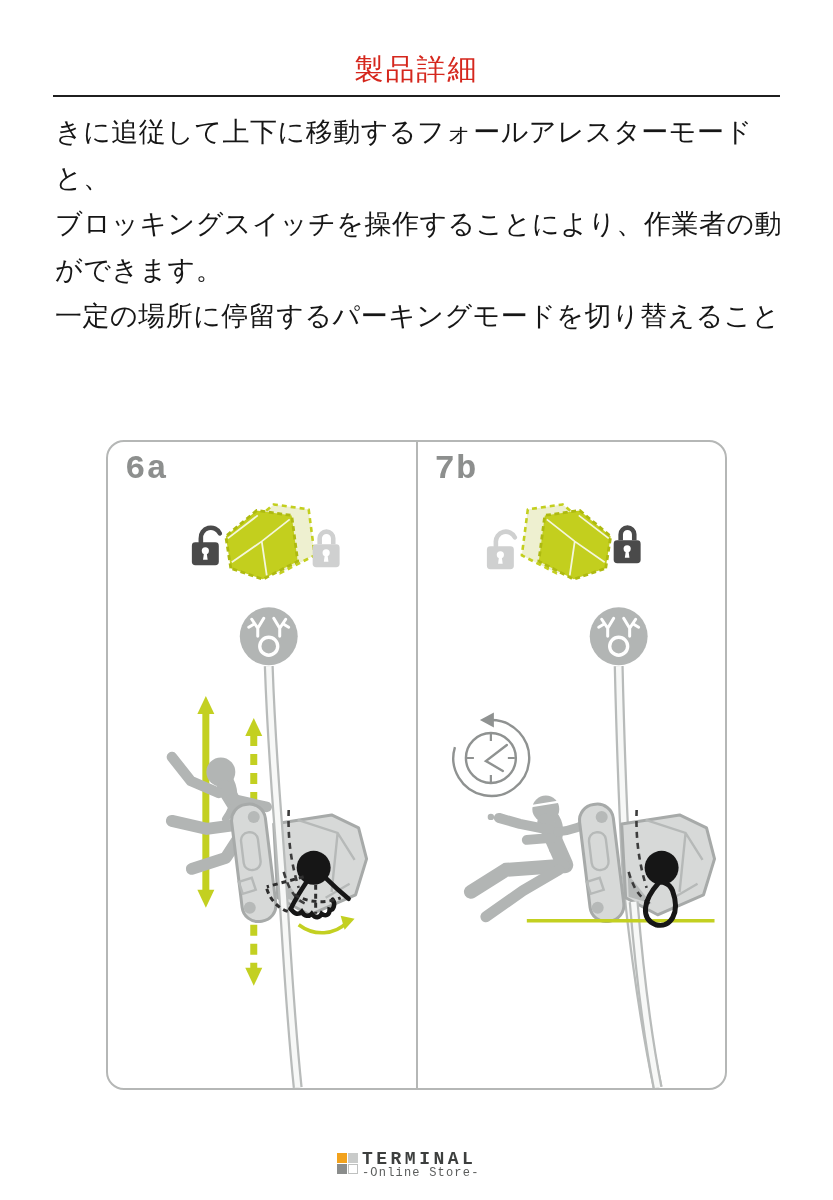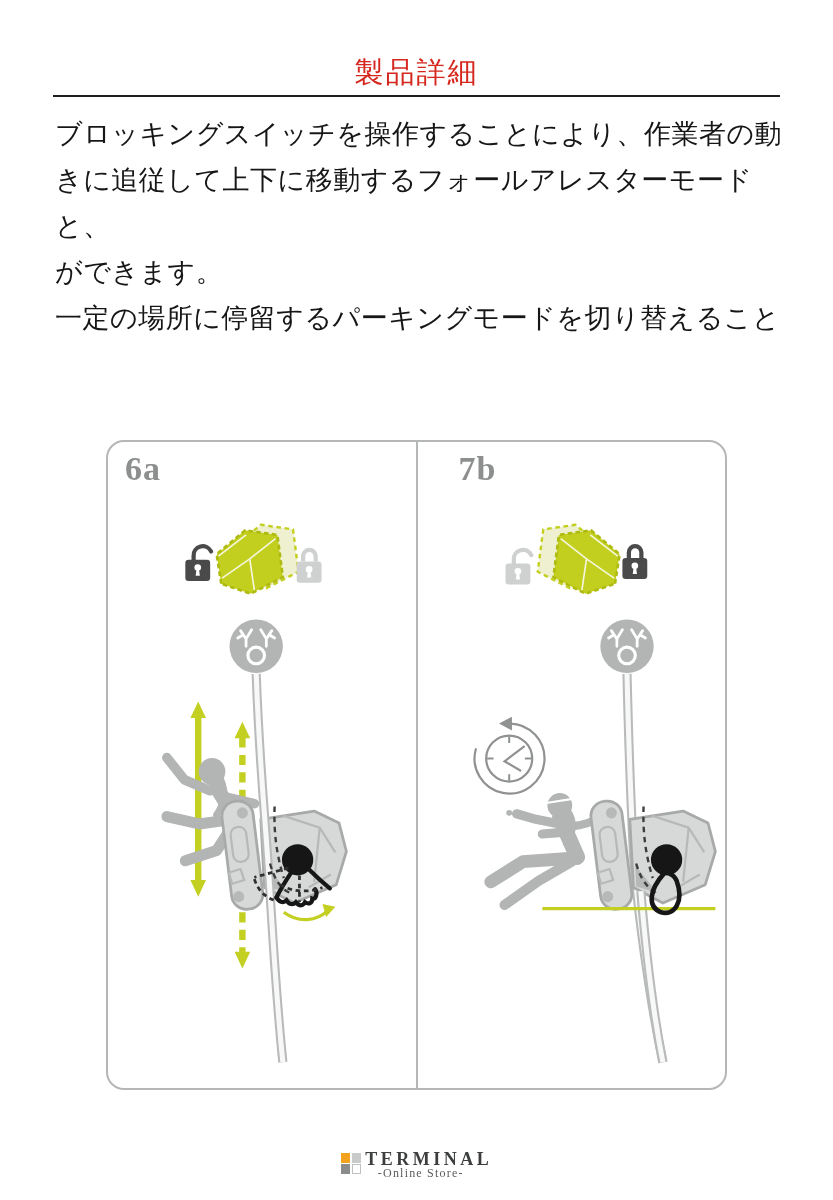--- a/index.html
+++ b/index.html
@@ -1,46 +1,46 @@
 <!DOCTYPE html>
 <html><head>
 <meta charset="utf-8">
 <style>
   html,body{margin:0;padding:0;background:#fff;}
   .page{
     position:relative;width:833px;height:1200px;margin:0 auto;background:#fff;
-    font-family:Liberation Serif, serif;color:#1c1c1c;overflow:hidden;
+    font-family:Liberation Mono, monospace;color:#1c1c1c;overflow:hidden;
   }
   
   .hdr{padding-top:52px;text-align:center;}
   .hdr-title{font-size:29px;line-height:40px;font-weight:500;letter-spacing:2px;color:#d5271d;}
   .hdr-rule{margin:3px 53px 0 53px;border:none;border-top:2.5px solid #1f1f1f;height:0;}
   
   .desc{margin:14px 44px 0 55px;font-size:27px;line-height:46px;letter-spacing:.5px;color:#161616;}
   
   .figure{
     width:617px;height:646px;margin:99px auto 0 auto;border:2px solid #b5b7b6;border-radius:18px;
-    display:flex;overflow:hidden;background:#fff;gap:24px;
+    display:flex;overflow:hidden;background:#fff;
   }
   .panel{position:relative;flex:1 1 0;height:100%;}
   .panel-divider{width:2px;background:#b5b7b6;}
   .panel-label{
     position:absolute;top:8px;left:17px;font-size:34px;font-weight:bold;color:#8d8f8e;letter-spacing:1px;z-index:3;
   }
   .panel svg.scene{position:absolute;inset:0;width:100%;height:100%;}
   
   .footer{margin-top:60px;display:flex;justify-content:center;}
   .logo{display:flex;align-items:flex-start;cursor:pointer;}
   .logo-mark{display:grid;grid-template-columns:9.5px 9.5px;grid-template-rows:9.5px 9.5px;gap:1.5px;margin:3px 4px 0 0;}
   .sq{width:9.5px;height:9.5px;}
   .sq.tl{background:#f2a21d;}
   .sq.tr{background:#c9cbca;}
   .sq.bl{background:#8b8d8c;}
   .sq.br{background:#fff;border:1px solid #bfc1c0;box-sizing:border-box;}
-  .logo-text{display:flex;flex-direction:column;align-items:center;}
+  .logo-text{display:flex;flex-direction:column;align-items:flex-start;}
   .logo-name{font-size:18px;font-weight:600;letter-spacing:3.5px;color:#3d3f3e;line-height:18px;}
   .logo-tagline{font-size:12px;letter-spacing:1.2px;color:#5a5c5b;line-height:11px;margin-right:16px;}
 </style>
 </head>
 <body>
 
 <svg width="0" height="0" style="position:absolute" aria-hidden="true">
   <defs>
     <g id="def-anchor">
       <circle r="29" fill="#b2b5b4"></circle>
@@ -111,22 +111,22 @@
 </svg>
 
 <div class="page">
 
   <div class="hdr">
     <div class="hdr-title">製品詳細</div>
     <hr class="hdr-rule">
   </div>
 
   <div class="desc">
+    <div>きに追従して上下に移動するフォールアレスターモードと、</div>
     <div>ブロッキングスイッチを操作することにより、作業者の動</div>
-    <div>きに追従して上下に移動するフォールアレスターモードと、</div>
     <div>ができます。</div>
     <div>一定の場所に停留するパーキングモードを切り替えること</div>
   </div>
 
   <div class="figure">
 
     <div class="panel">
       <div class="panel-label">6a</div>
       <svg class="scene" viewBox="0 0 308 646">
 

